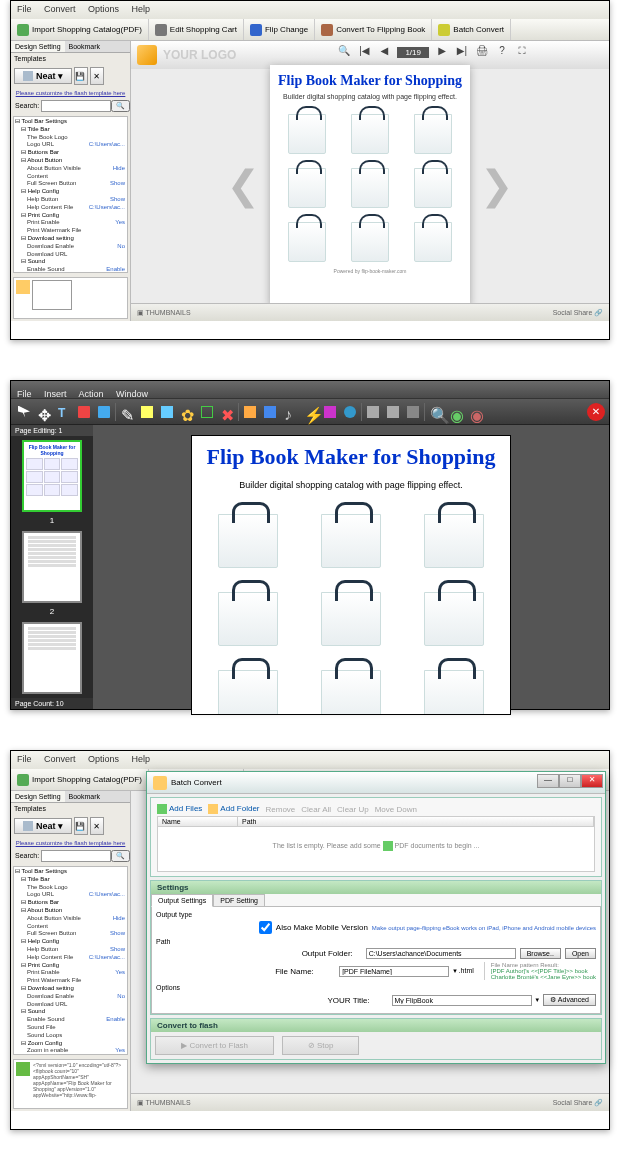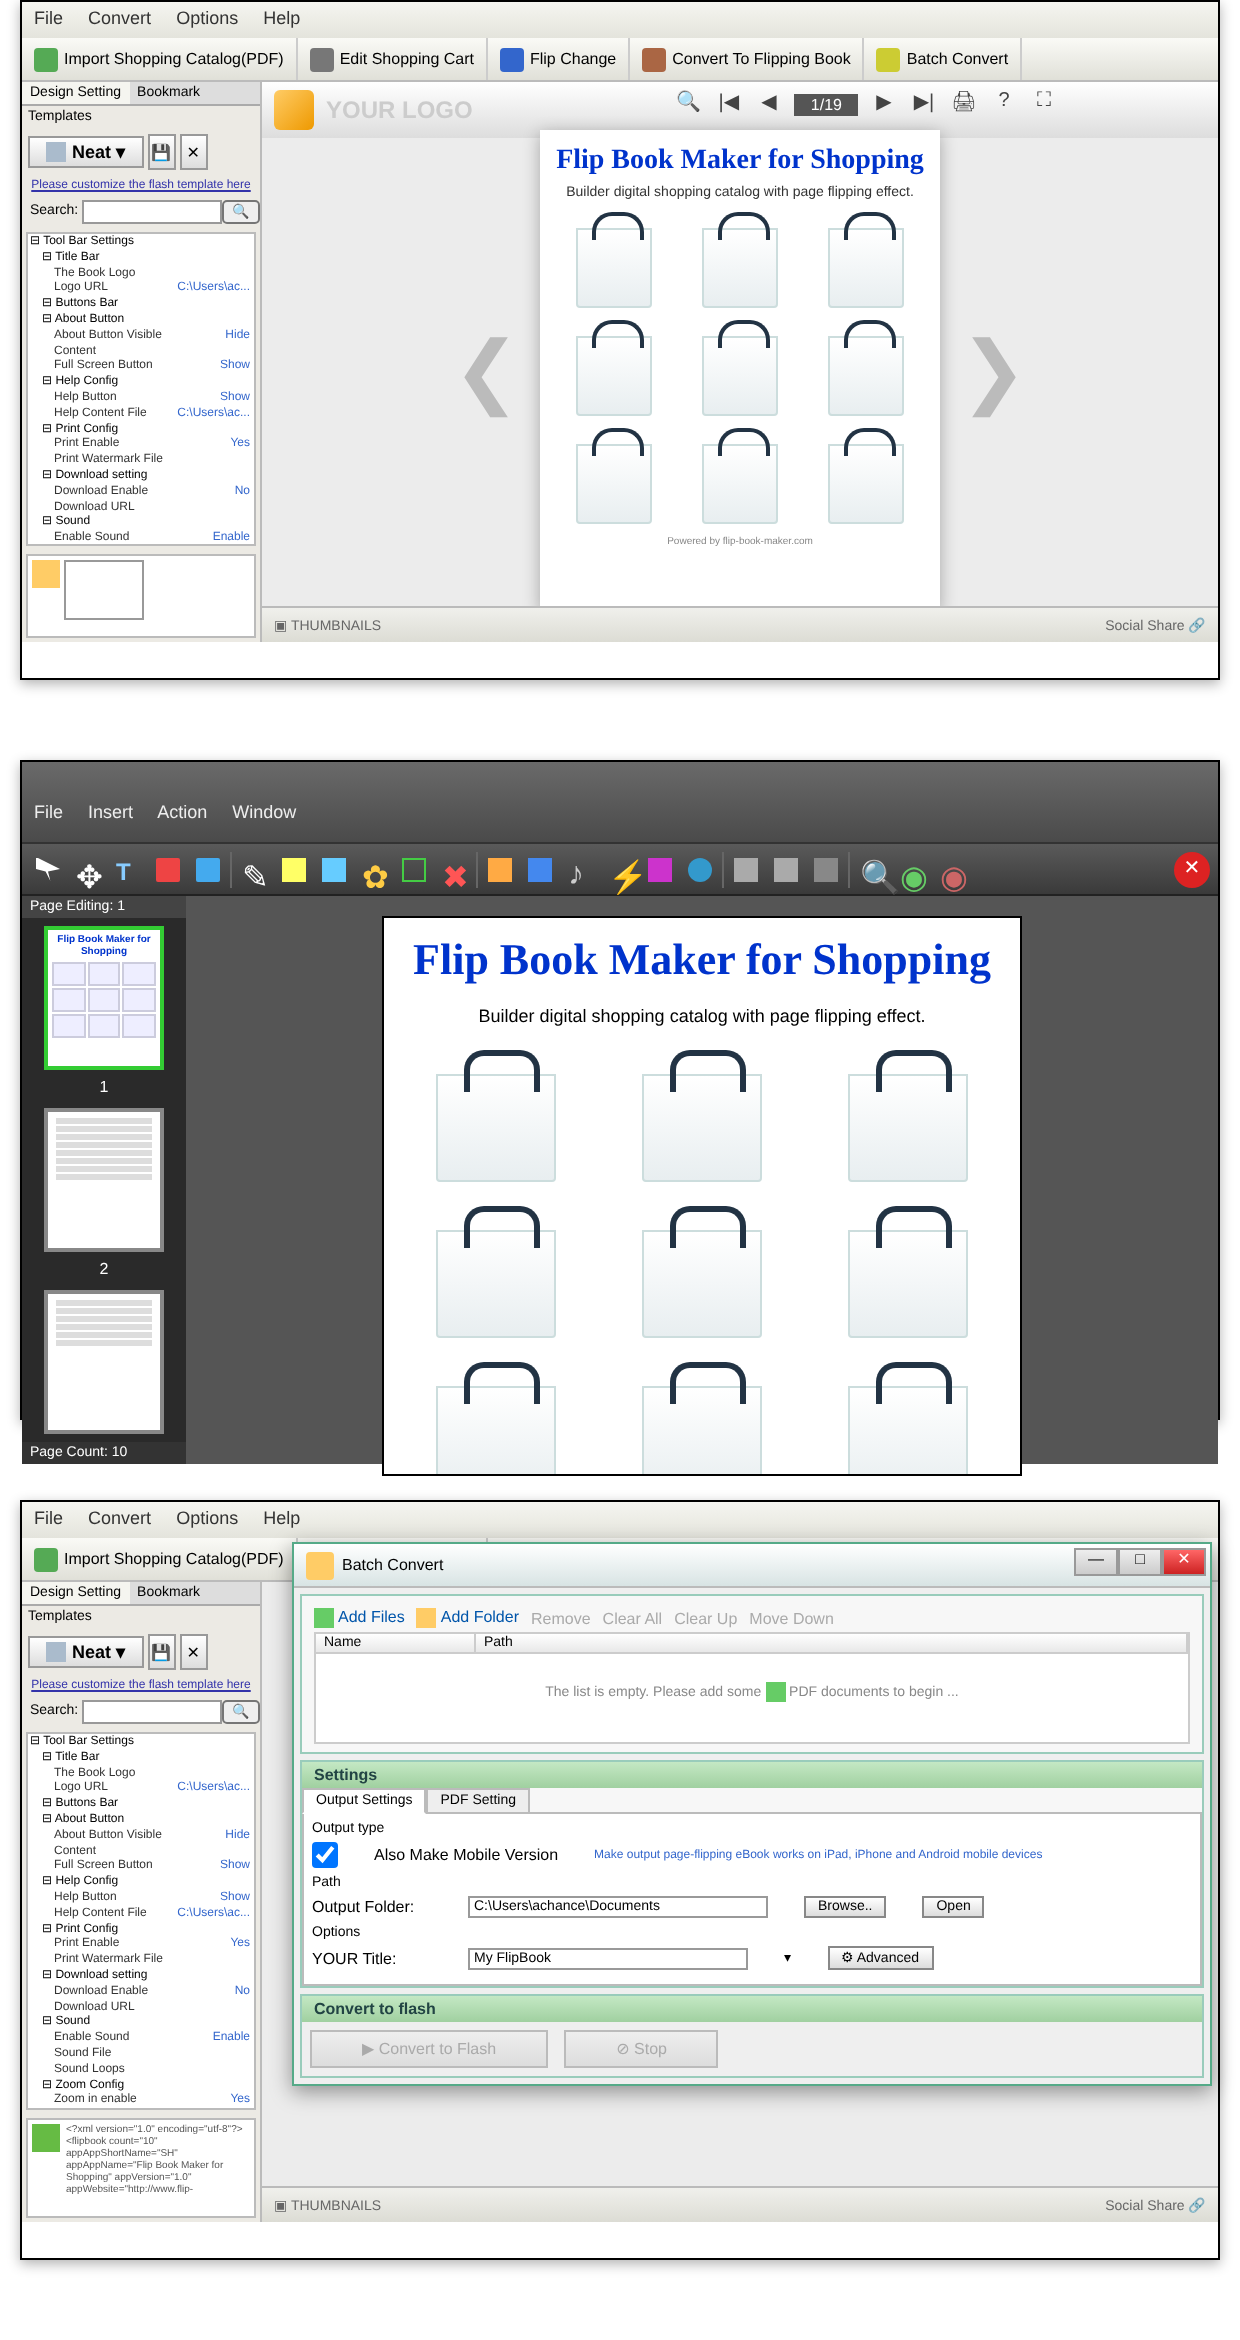--- a/index.html
+++ b/index.html
@@ -56,21 +56,21 @@
 .bookpage p { font-size: 7px; color: #333; margin-bottom: 6px; }
 .baggrid { display: grid; grid-template-columns: repeat(3,1fr); gap: 4px; }
 .bag { width: 50px; height: 50px; position: relative; margin: 0 auto; }
 .bag::before { content: ''; position: absolute; top: 8px; left: 6px; right: 6px; bottom: 2px; background: linear-gradient(#fff,#e8eef0); border: 1px solid #cdd; border-radius: 0 0 2px 2px; }
 .bag::after { content: ''; position: absolute; top: 0; left: 14px; width: 22px; height: 12px; border: 2px solid #234; border-bottom: none; border-radius: 10px 10px 0 0; }
 .poweredby { font-size: 5px; color: #888; margin-top: 4px; }
 
 .footerbar { position: absolute; bottom: 0; left: 0; right: 0; height: 18px; background: linear-gradient(#f0f0ec,#dcdcd4); border-top: 1px solid #bbb; display: flex; justify-content: space-between; align-items: center; padding: 0 6px; font-size: 7px; color: #666; }
 
 
-.ed-menubar { background: linear-gradient(#6a6a6a,#4a4a4a); height: 18px; color: #eee; font-size: 9px; padding: 20px 6px; border-bottom: 1px solid #333; }
+.ed-menubar { background: linear-gradient(#6a6a6a,#4a4a4a); height: 18px; color: #eee; font-size: 9px; padding: 8px 6px; border-bottom: 1px solid #333; }
 .ed-menubar span { margin-right: 10px; }
 .ed-toolbar { background: linear-gradient(#5a5a5a,#3a3a3a); height: 26px; display: flex; align-items: center; padding: 0 4px; gap: 2px; border-bottom: 1px solid #222; }
 .ed-btn { width: 18px; height: 18px; border-radius: 2px; display: flex; align-items: center; justify-content: center; cursor: pointer; }
 .ed-btn svg, .ed-btn span { width: 12px; height: 12px; }
 .ed-close { margin-left: auto; width: 18px; height: 18px; background: #d22; border-radius: 50%; color:#fff; font-size:10px; text-align:center; line-height:17px; }
 .ed-body { display: flex; height: calc(100% - 44px); background: #444; }
 .ed-left { width: 82px; background: #2a2a2a; display: flex; flex-direction: column; }
 .ed-tab { background: #444; color: #fff; font-size: 7px; padding: 2px 4px; }
 .ed-thumbs { flex: 1; overflow: auto; padding: 4px; }
 .ed-th { width: 60px; height: 72px; background: #fff; margin: 0 auto 4px; border: 2px solid #3c3; font-size: 4px; padding: 2px; position: relative; }
@@ -108,21 +108,21 @@
 .dlg-list-hdr { display: flex; background: linear-gradient(#fff,#e8e8e8); border-bottom: 1px solid #ccc; font-size: 7px; }
 .dlg-list-hdr div { padding: 1px 4px; border-right: 1px solid #ccc; }
 .dlg-empty { text-align: center; font-size: 7px; color: #888; padding: 14px 0; }
 .dlg-subtabs { display: flex; font-size: 7px; }
 .dlg-subtabs div { padding: 2px 6px; border: 1px solid #bbb; background: #eee; }
 .dlg-subtabs .act { background: #fff; border-bottom: 1px solid #fff; }
 .dlg-opt { background: #fff; border: 1px solid #bbb; padding: 4px; margin-top: -1px; }
 .dlg-radio { display: flex; align-items: center; gap: 14px; margin: 2px 0; }
 .dlg-radio label { display: flex; align-items: center; gap: 2px; }
 .fmticon { width: 14px; height: 14px; border-radius: 2px; display: inline-block; }
-.dlg-field { display: flex; align-items: center; gap: 18px; margin: 3px 0; }
+.dlg-field { display: flex; align-items: center; gap: 4px; margin: 3px 0; justify-content: flex-end; }
 .dlg-field input[type=text] { border: 1px solid #999; font-size: 7px; padding: 1px 2px; }
 .dlg-btn { background: linear-gradient(#fff,#ddd); border: 1px solid #888; padding: 1px 6px; font-size: 7px; cursor: pointer; }
 .dlg-hint { color: #888; font-size: 6px; }
 .dlg-hint .pat { color: #395; }
 .dlg-convert { display: flex; gap: 8px; padding: 4px; }
 .dlg-convert .big { padding: 4px 25px; background: linear-gradient(#eee,#ddd); border: 1px solid #bbb; color: #aaa; }
 
 .xmlbox { background: #fff; border: 1px solid #bbb; margin: 2px; padding: 2px; font-size: 5px; color: #555; height: 50px; overflow: hidden; display: flex; }
 .xmlbox .xic { width: 14px; height: 14px; background: #6b4; margin-right: 3px; flex-shrink: 0; }
 </style>
@@ -601,20 +601,30 @@
             <span>Also Make Mobile Version</span>
             <span style="color:#36c;font-size:6px">Make output page-flipping eBook works on iPad, iPhone and Android mobile devices</span>
           </div>
           <div style="font-size:7px;margin:4px 0 2px">Path</div>
           <div class="dlg-field">
             <span style="width:60px">Output Folder:</span>
             <input type="text" style="width: 150px;" value="C:\Users\achance\Documents">
             <button class="dlg-btn">Browse..</button>
             <button class="dlg-btn">Open</button>
           </div>
+          <div class="dlg-field">
+            <span style="width:60px">File Name:</span>
+            <input type="text" style="width: 110px;" value="[PDF FileName]">
+            <span style="font-size:7px">▾ .html</span>
+            <div class="dlg-hint" style="border-left:1px solid #ccc;padding-left:6px;margin-left:6px">
+              <div>File Name pattern Result:</div>
+              <div class="pat">[PDF Author]'s &lt;&lt;[PDF Title]&gt;&gt; book</div>
+              <div class="pat">Charlotte Brontë's &lt;&lt;Jane Eyre&gt;&gt; book</div>
+            </div>
+          </div>
           <div style="font-size:7px;margin:4px 0 2px">Options</div>
           <div class="dlg-field">
             <span style="width:60px">YOUR Title:</span>
             <input type="text" style="width: 140px;" value="My FlipBook">
             <span style="font-size:7px">▾</span>
             <button class="dlg-btn">⚙ <span>Advanced</span></button>
           </div>
         </div>
       </div>
     </div>

